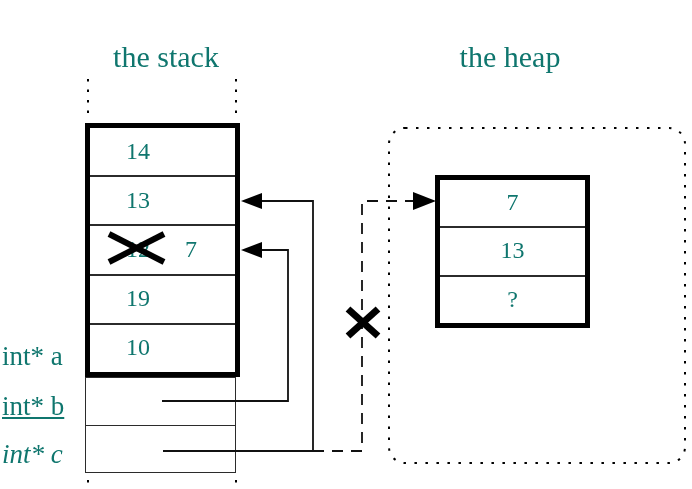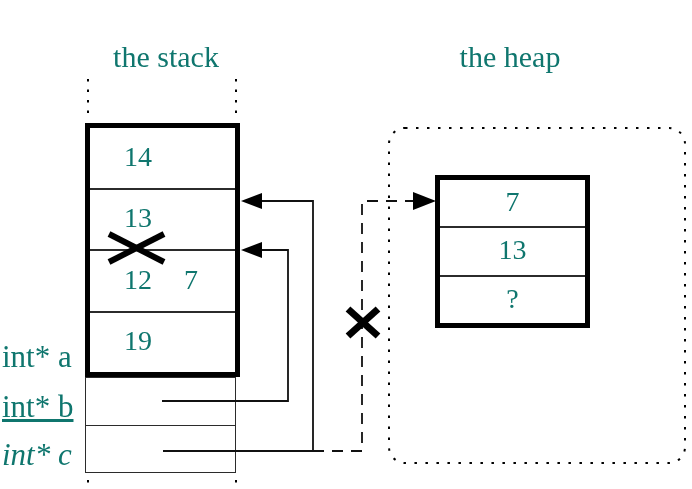--- a/index.html
+++ b/index.html
@@ -39,21 +39,21 @@
     position: relative;
     flex: 1 1 0;
     border-bottom: 2px solid #2b2b2b;
   }
   #stack-box .srow:last-child { border-bottom: none; }
 
   .num {
     position: absolute;
     top: 50%;
     transform: translateY(-52%);
-    font-size: 28px;
+    font-size: 24px;
     line-height: 28px;
   }
   #stack-box .num.main { left: 26px; width: 44px; text-align: center; }
   #stack-box .num.replacement { left: 91px; width: 20px; text-align: center; }
 
   
   #stack-lower {
     position: absolute;
     left: 85px; top: 337px;
     width: 149px; height: 94px;
@@ -62,21 +62,21 @@
     flex-direction: column;
     background: #fff;
   }
   #stack-lower .srow { flex: 1 1 0; border-bottom: 1.5px solid #2b2b2b; }
   #stack-lower .srow:last-child { border-bottom: none; }
 
   
   .var-label {
     position: absolute;
     left: 2px;
-    font-size: 31px;
+    font-size: 27px;
     line-height: 27px;
     white-space: nowrap;
   }
   #label-a { top: 303px; }
   #label-b { top: 353px; text-decoration: underline; }
   #label-c { top: 401px; font-style: italic; }
 
   
   #heap-box {
     position: absolute;
@@ -119,20 +119,23 @@
     </div>
     <div class="srow">
       <span class="num main">13</span>
     </div>
     <div class="srow">
       <span class="num main">12</span>
       <span class="num replacement">7</span>
     </div>
     <div class="srow">
       <span class="num main">19</span>
+    </div>
+    <div class="srow">
+      <span class="num main">10</span>
     </div>
   </div>
 
   <div id="stack-lower">
     <div class="srow"></div>
     <div class="srow"></div>
   </div>
 
   <div class="var-label" id="label-a">int* a</div>
   <div class="var-label" id="label-b">int* b</div>

